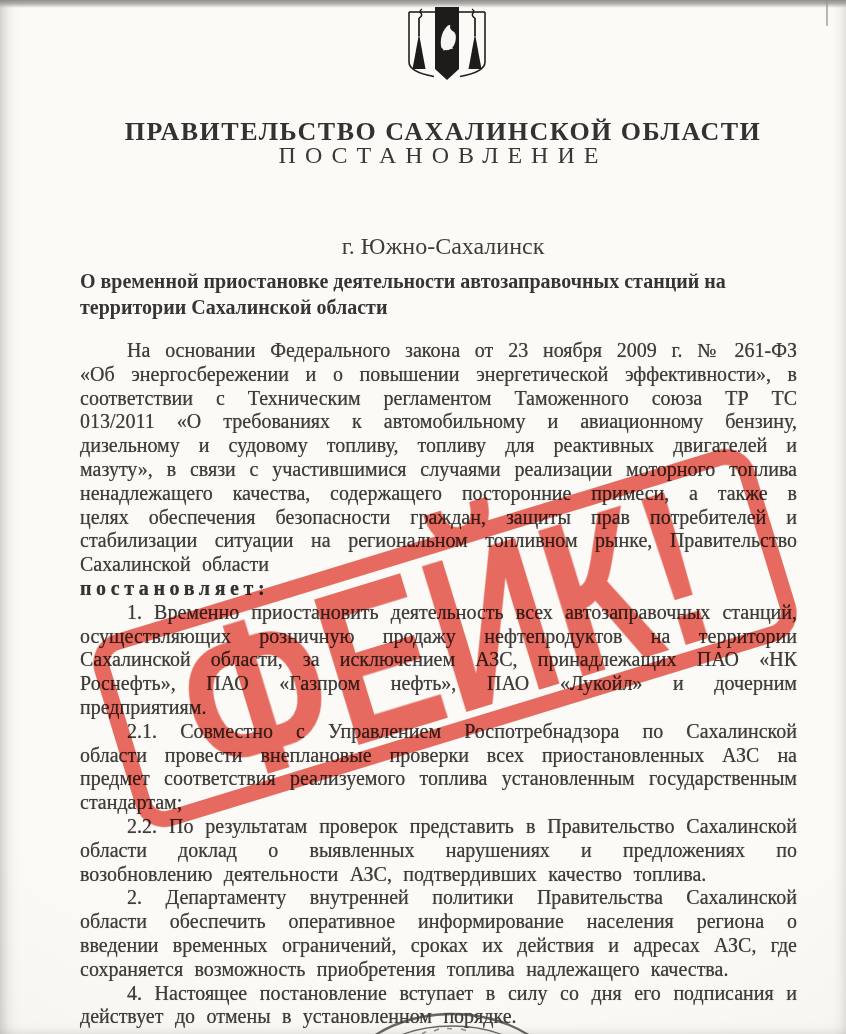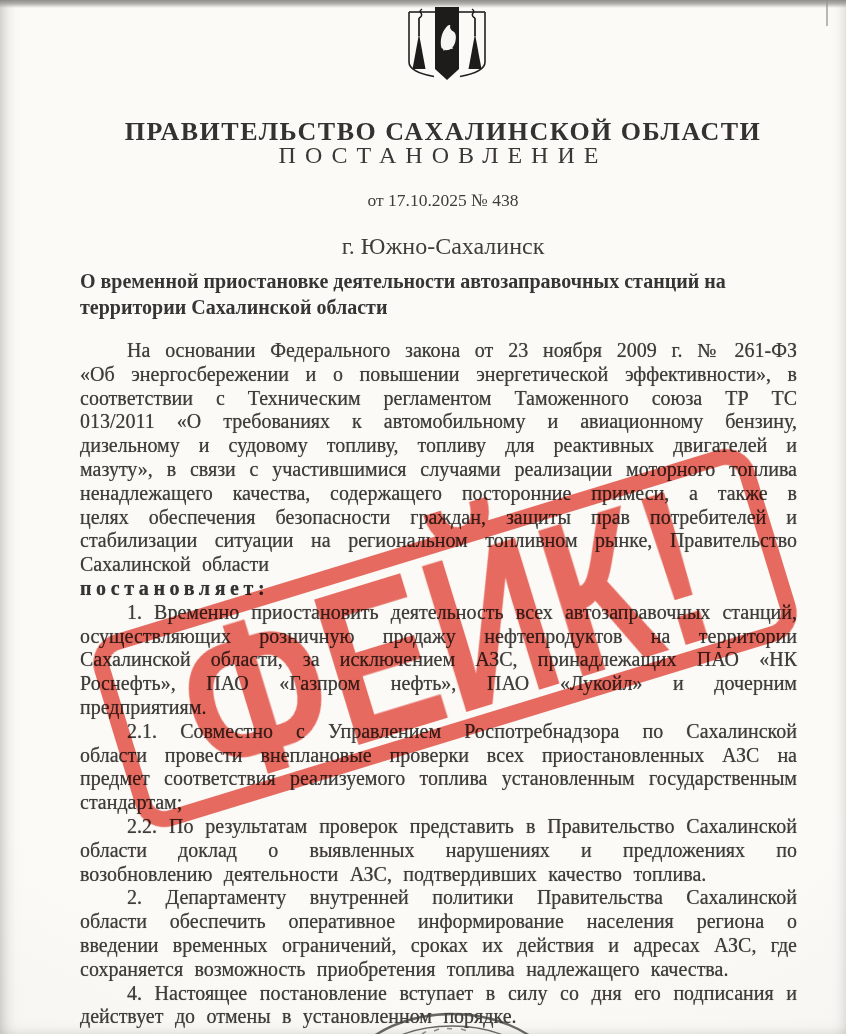--- a/index.html
+++ b/index.html
@@ -101,21 +101,20 @@
     <path d="M18,14 q4,-2 2,-5 q-2,-2 1,-4" fill="none" stroke="#1d1c1a" stroke-width="1.5"></path>
     <polygon points="18,30 11.5,65 24.5,65" fill="#1d1c1a"></polygon>
 
     <path d="M74,32 V14" stroke="#1d1c1a" stroke-width="1.7"></path>
     <path d="M74,14 q-4,-2 -2,-5 q2,-2 -1,-4" fill="none" stroke="#1d1c1a" stroke-width="1.5"></path>
     <polygon points="74,30 67.5,65 80.5,65" fill="#1d1c1a"></polygon>
   </svg>
 
   <h1 class="cline org">ПРАВИТЕЛЬСТВО САХАЛИНСКОЙ ОБЛАСТИ</h1>
   <div class="cline doctype">ПОСТАНОВЛЕНИЕ</div>
-  <div class="cline date">от 17.10.2025 № 438</div>
   <div class="cline city">г. Южно-Сахалинск</div>
 
   <h2 class="title">О временной приостановке деятельности автозаправочных станций на территории Сахалинской области</h2>
 
   <div class="bodytext">
     <p>На основании Федерального закона от 23 ноября 2009 г. № 261-ФЗ «Об энергосбережении и о повышении энергетической эффективности», в соответствии с Техническим регламентом Таможенного союза ТР ТС 013/2011 «О требованиях к автомобильному и авиационному бензину, дизельному и судовому топливу, топливу для реактивных двигателей и мазуту», в связи с участившимися случаями реализации моторного топлива ненадлежащего качества, содержащего посторонние примеси, а также в целях обеспечения безопасности граждан, защиты прав потребителей и стабилизации ситуации на региональном топливном рынке, Правительство Сахалинской области</p>
     <p class="resolves">постановляет:</p>
     <p>1. Временно приостановить деятельность всех автозаправочных станций, осуществляющих розничную продажу нефтепродуктов на территории Сахалинской области, за исключением АЗС, принадлежащих ПАО «НК Роснефть», ПАО «Газпром нефть», ПАО «Лукойл» и дочерним предприятиям.</p>
     <p>2.1. Совместно с Управлением Роспотребнадзора по Сахалинской области провести внеплановые проверки всех приостановленных АЗС на предмет соответствия реализуемого топлива установленным государственным стандартам;</p>
     <p>2.2. По результатам проверок представить в Правительство Сахалинской области доклад о выявленных нарушениях и предложениях по возобновлению деятельности АЗС, подтвердивших качество топлива.</p>

